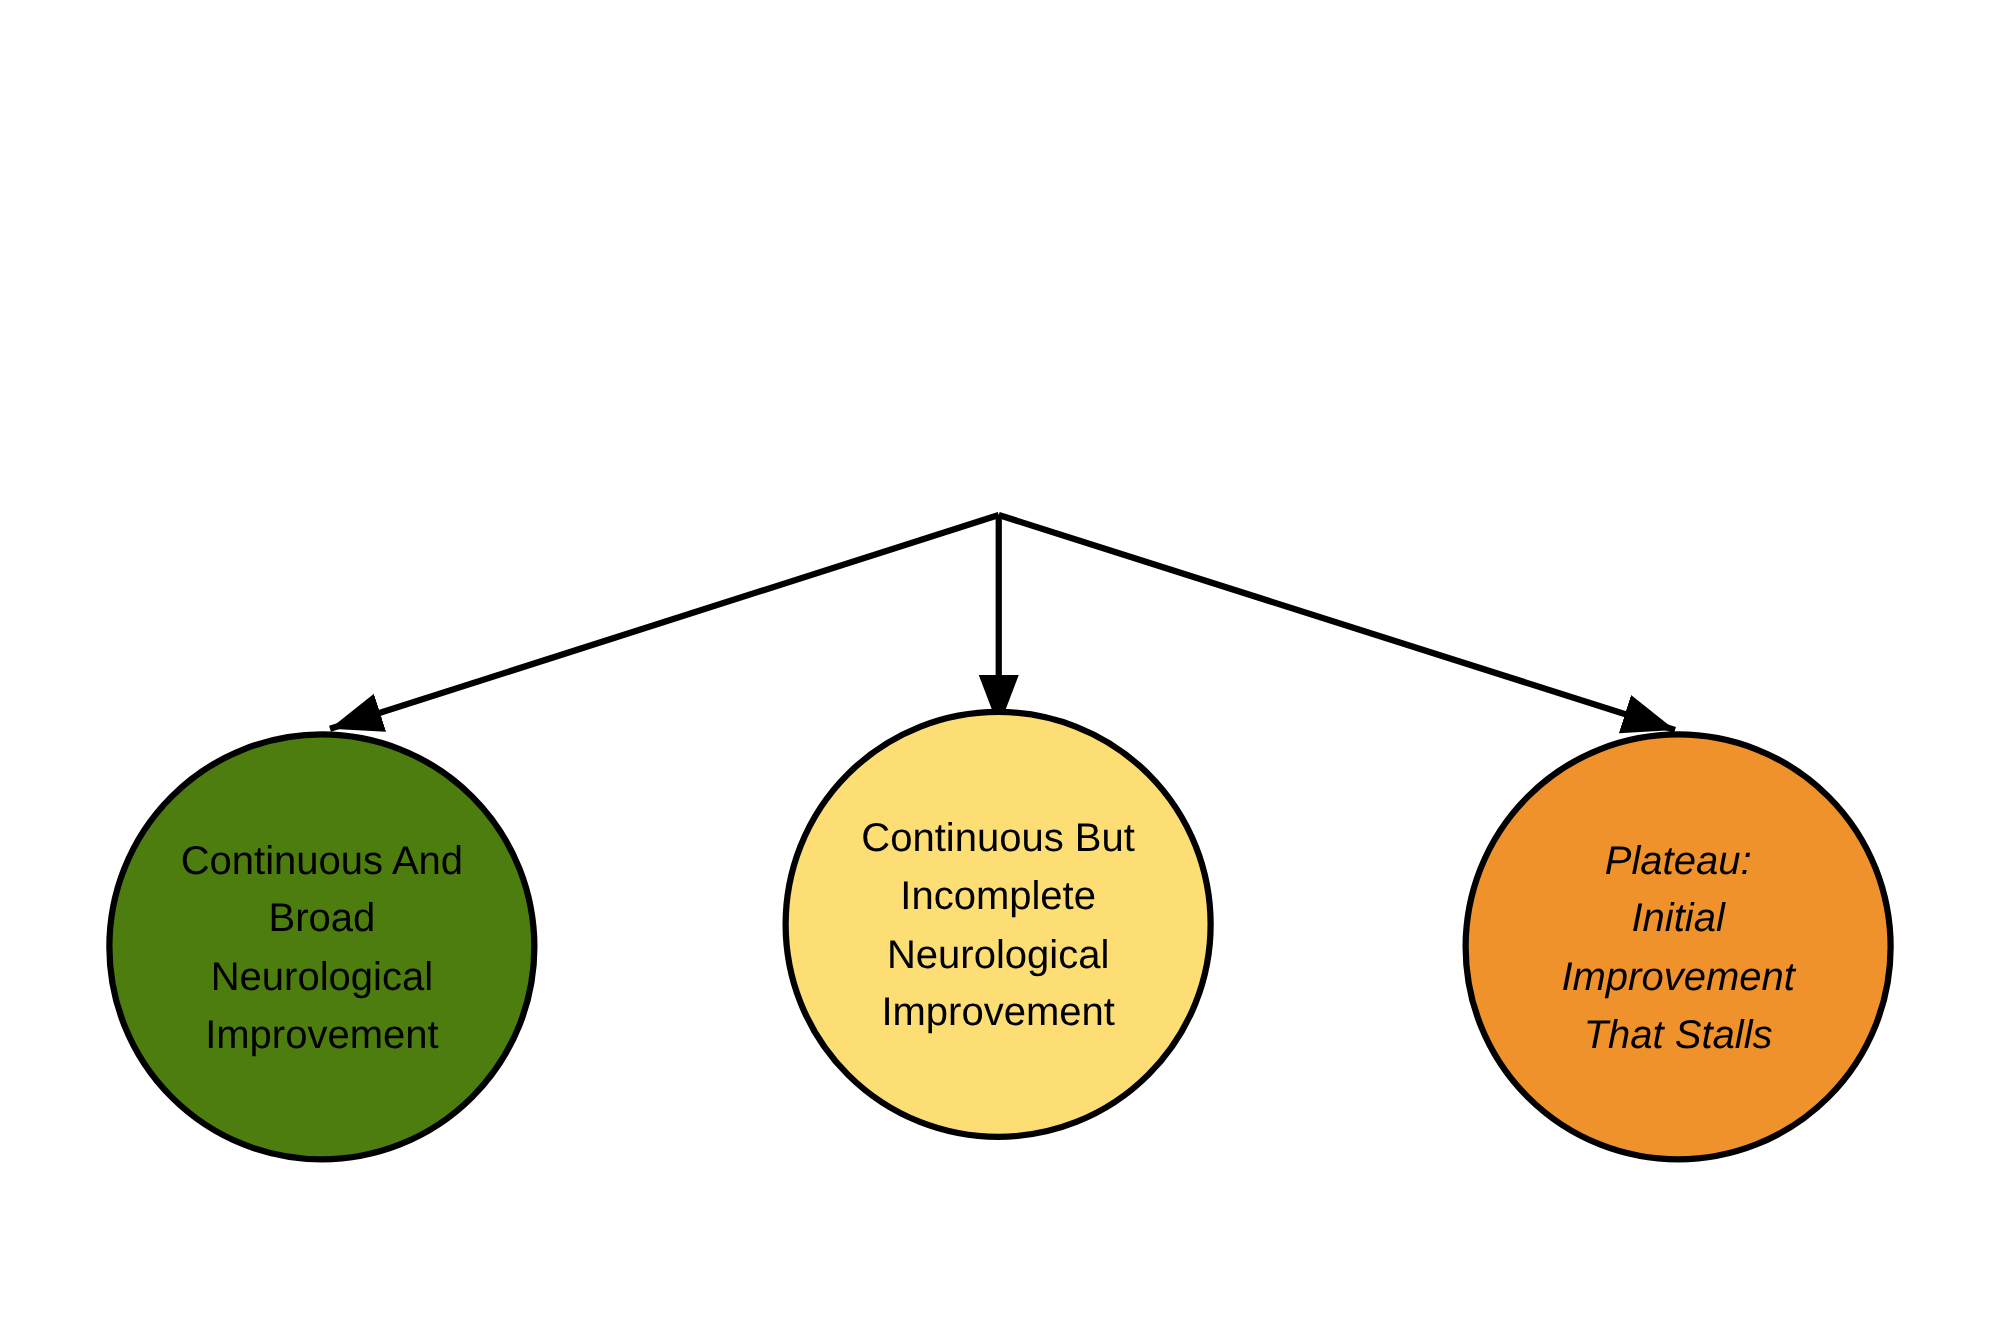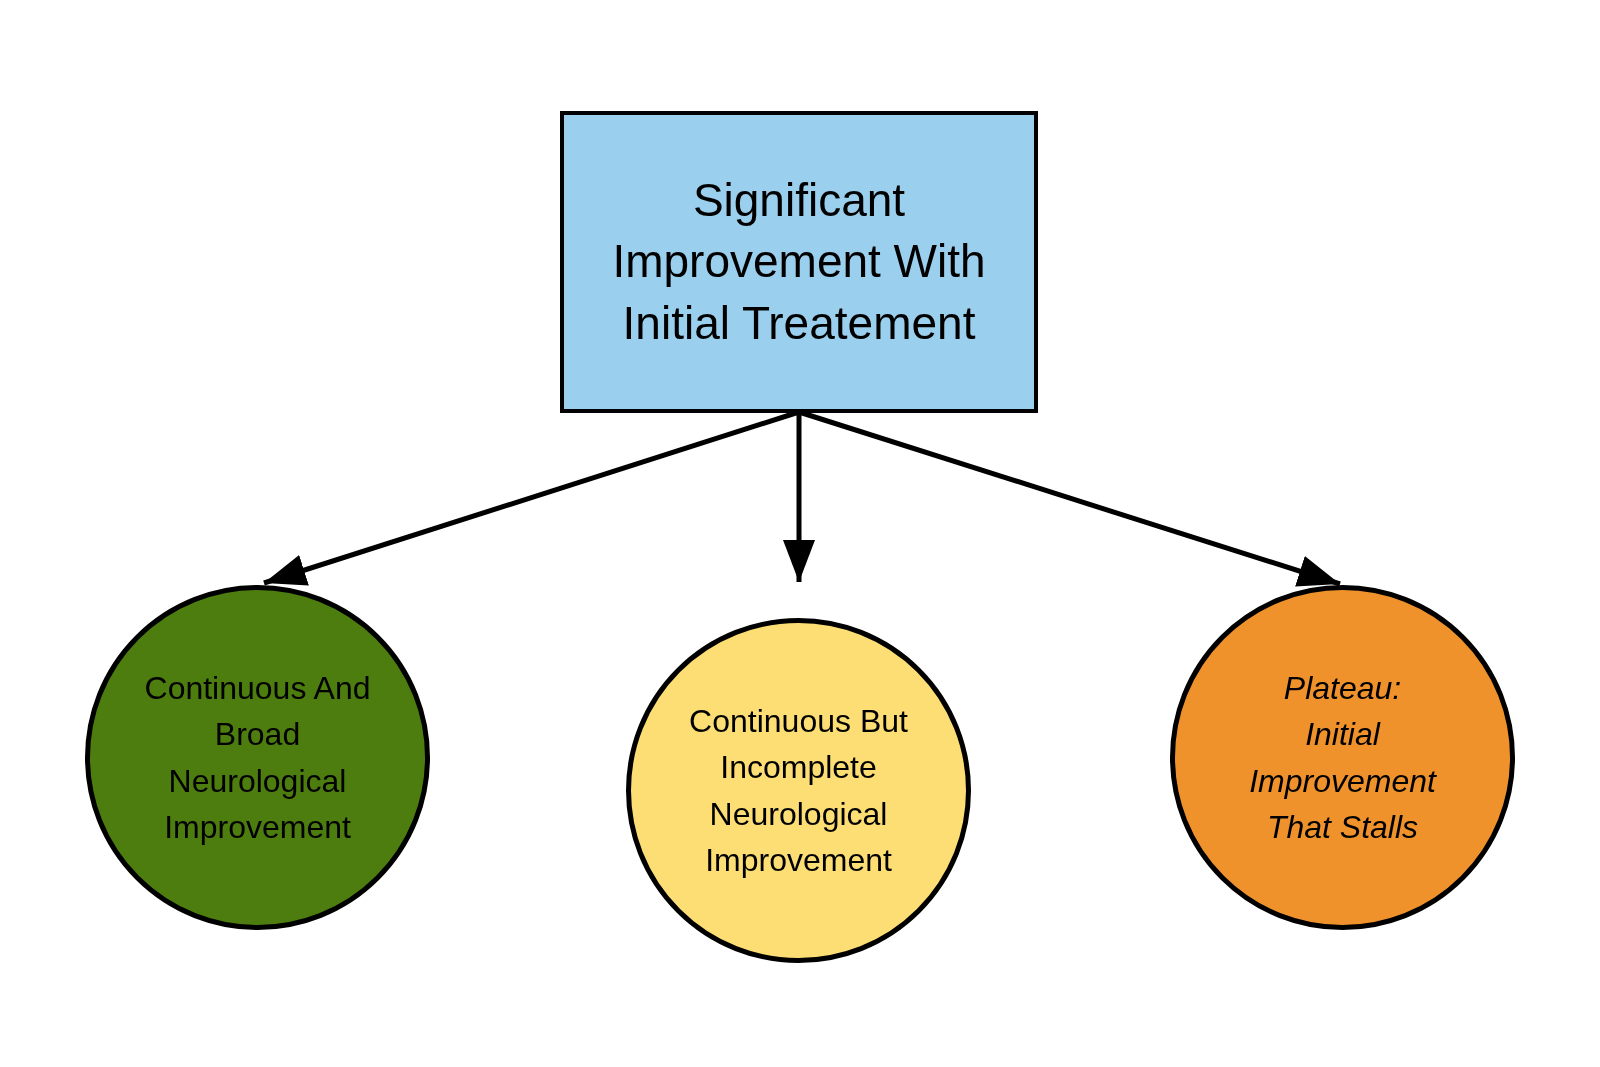--- a/index.html
+++ b/index.html
@@ -44,44 +44,39 @@
   }
   .circle {
     width: 345px;
     height: 345px;
     border: 5px solid #000000;
     border-radius: 50%;
     font-size: 32px;
     line-height: 1.45;
   }
   .circle-left   { left: 85px;   top: 585px; }
-  .circle-middle { left: 626px;  top: 618px; }
+  .circle-middle { left: 626px;  top: 567px; }
   .circle-right  { left: 1170px; top: 585px; }
 </style>
 </head>
 <body>
 
 <div class="canvas">
 
   <svg class="arrows" width="1600" height="1067" viewBox="0 0 1600 1067">
     <defs>
       <marker id="arrowhead" markerUnits="userSpaceOnUse" markerWidth="46" markerHeight="34" refX="42" refY="16" orient="auto">
         <path d="M0,0 L42,16 L0,32 Z" fill="#000000"></path>
       </marker>
     </defs>
     <line x1="799" y1="412" x2="264" y2="583" stroke="#000000" stroke-width="5" marker-end="url(#arrowhead)"></line>
     <line x1="799" y1="412" x2="799" y2="582" stroke="#000000" stroke-width="5" marker-end="url(#arrowhead)"></line>
     <line x1="799" y1="412" x2="1340" y2="584" stroke="#000000" stroke-width="5" marker-end="url(#arrowhead)"></line>
   </svg>
 
-  <div class="node root-box" style="background-color: rgb(155, 207, 238);">
-    <div class="node-label">Significant
-Improvement With
-Initial Treatement</div>
-  </div>
 
   <div class="node circle circle-left" style="background-color: #4d7c0f;">
     <div class="node-label">Continuous And
 Broad
 Neurological
 Improvement</div>
   </div>
 
   <div class="node circle circle-middle" style="background-color: rgb(252, 222, 116);">
     <div class="node-label">Continuous But

